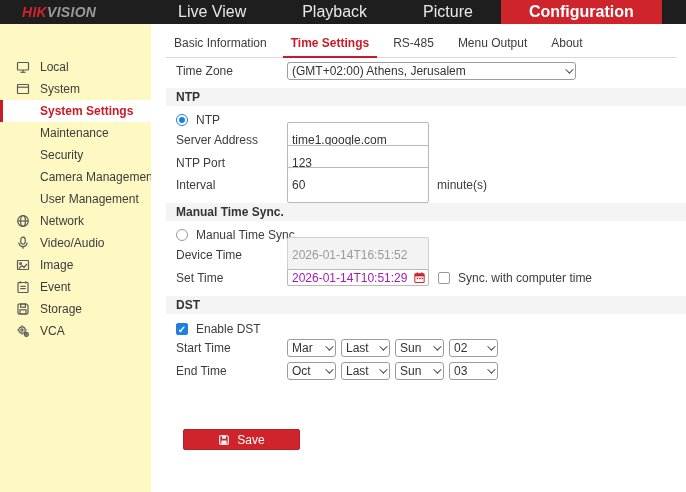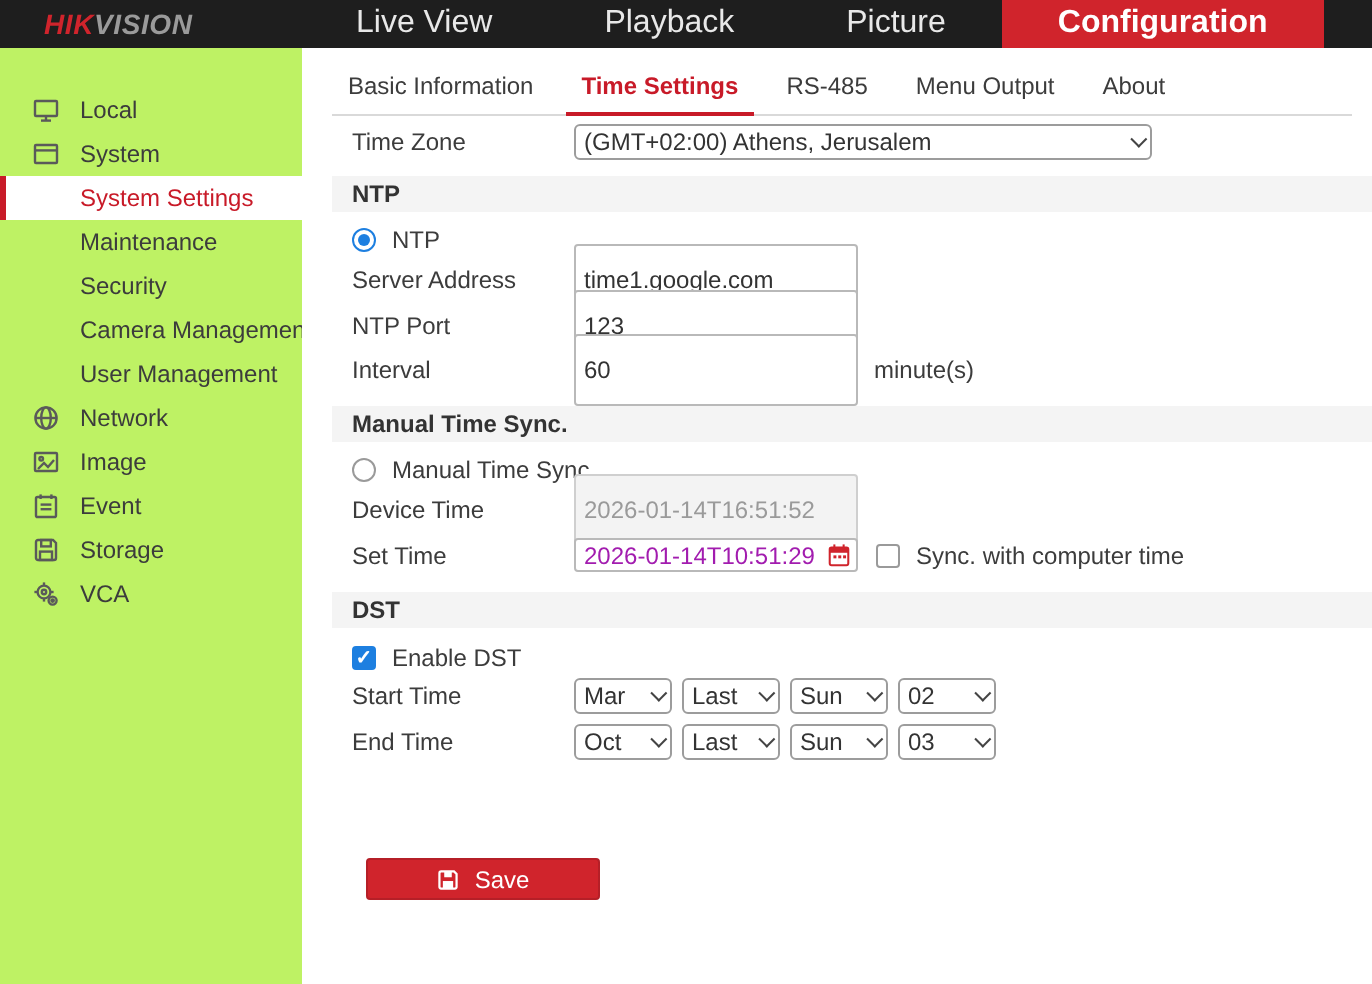--- a/index.html
+++ b/index.html
@@ -14,26 +14,26 @@
     align-items:center; font-style:italic; font-weight:bold; font-size:14px;
     letter-spacing:.3px; }
   .logo .hik { color:#d0242c; } .logo .vision { color:#9a9a9a; }
   .nav { position:absolute; left:150px; top:0; height:24px; display:flex; }
   .nav-item { height:24px; line-height:24px; padding:0 28px; color:#e8e8e8;
     font-size:16px; cursor:pointer; }
   .nav-item.active { background:#d0242c; color:#fff; font-weight:bold; }
 
   
   .sidebar { position:absolute; top:24px; left:0; width:151px; height:468px;
-    background:#bef264; padding-top:20px; }
+    background:#fef9c3; padding-top:32px; }
   .side-row { position:relative; height:22px; display:flex; align-items:center;
     font-size:12px; color:#3c3c3c; cursor:pointer; }
   .side-row .sicon { position:absolute; left:16px; width:14px; height:14px; }
   .side-row .slabel { position:absolute; left:40px; white-space:nowrap; }
-  .side-row.selected { background:#fff; color:#c81a28; font-weight:normal; }
+  .side-row.selected { background:#fff; color:#c81a28; font-weight:bold; }
   .side-row.selected::before { content:""; position:absolute; left:0; top:0;
     width:3px; height:22px; background:#c81a28; }
 
   
   .main { position:absolute; top:24px; left:151px; width:535px; height:468px;
     background:#fff; }
   .tabs { position:absolute; top:10px; left:15px; right:10px; display:flex;
     gap:8px; border-bottom:1px solid #d9d9d9; }
   .tab { padding:2px 8px 6px; font-size:12px; color:#3c3c3c; cursor:pointer;
     white-space:nowrap; }
@@ -133,20 +133,28 @@
     <div class="side-row">
       <span class="slabel">User Management</span>
     </div>
     <div class="side-row">
       <svg class="sicon" viewBox="0 0 14 14" fill="none" stroke="#5a5a5a" stroke-width="1.2">
           <circle cx="7" cy="7" r="5.3"></circle>
           <ellipse cx="7" cy="7" rx="2.4" ry="5.3"></ellipse>
           <line x1="1.7" y1="7" x2="12.3" y2="7"></line>
         </svg>
       <span class="slabel">Network</span>
+    </div>
+    <div class="side-row">
+      <svg class="sicon" viewBox="0 0 14 14" fill="none" stroke="#5a5a5a" stroke-width="1.2">
+          <rect x="4.8" y="1.2" width="4.4" height="7" rx="2.2"></rect>
+          <path d="M2.8 6.5a4.2 4.2 0 0 0 8.4 0"></path>
+          <line x1="7" y1="10.7" x2="7" y2="12.8"></line>
+        </svg>
+      <span class="slabel">Video/Audio</span>
     </div>
     <div class="side-row">
       <svg class="sicon" viewBox="0 0 14 14" fill="none" stroke="#5a5a5a" stroke-width="1.2">
           <rect x="1.5" y="2.5" width="11" height="9" rx="0.5"></rect>
           <circle cx="4.6" cy="5.4" r="0.9"></circle>
           <path d="M3 10.5l3-3 2 2 3-3.5"></path>
         </svg>
       <span class="slabel">Image</span>
     </div>
     <div class="side-row">

